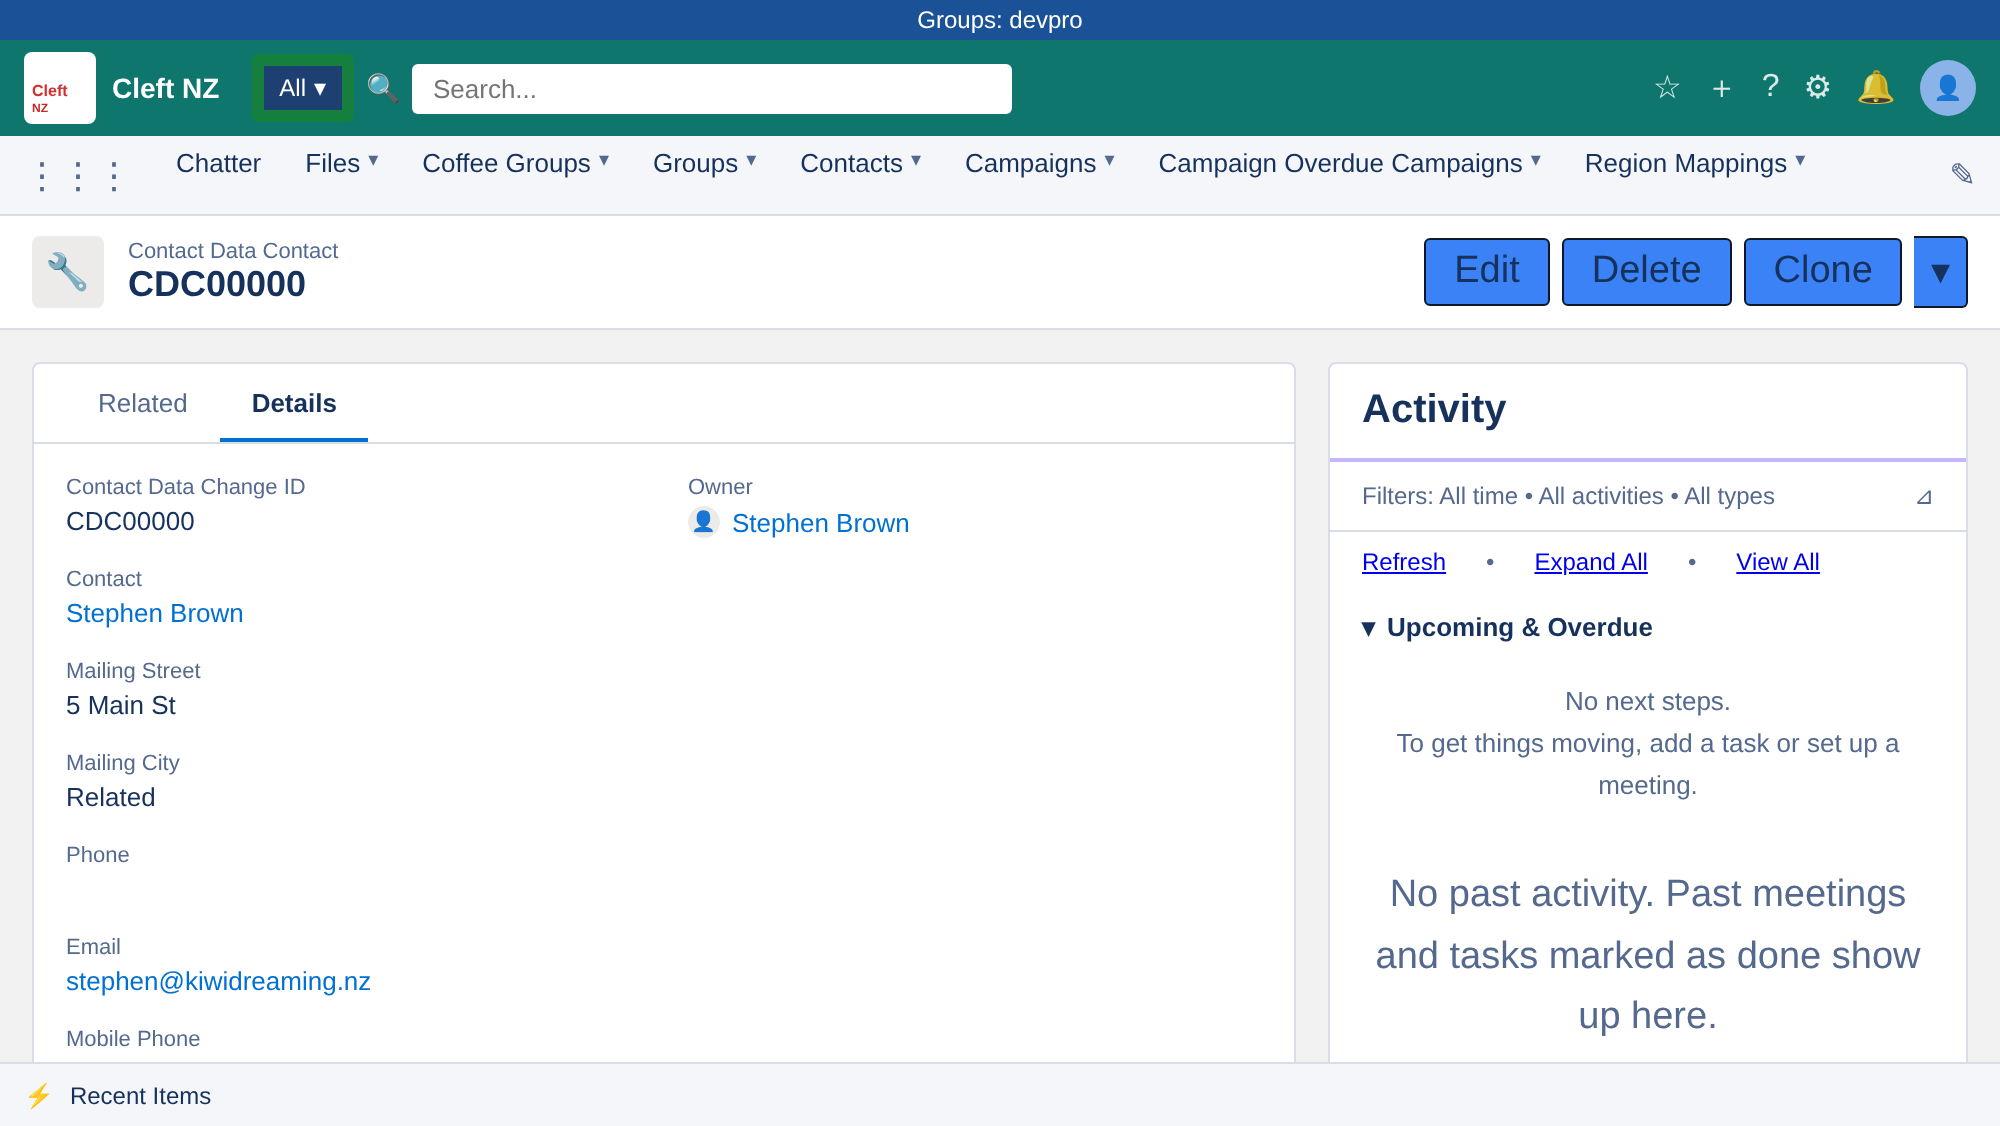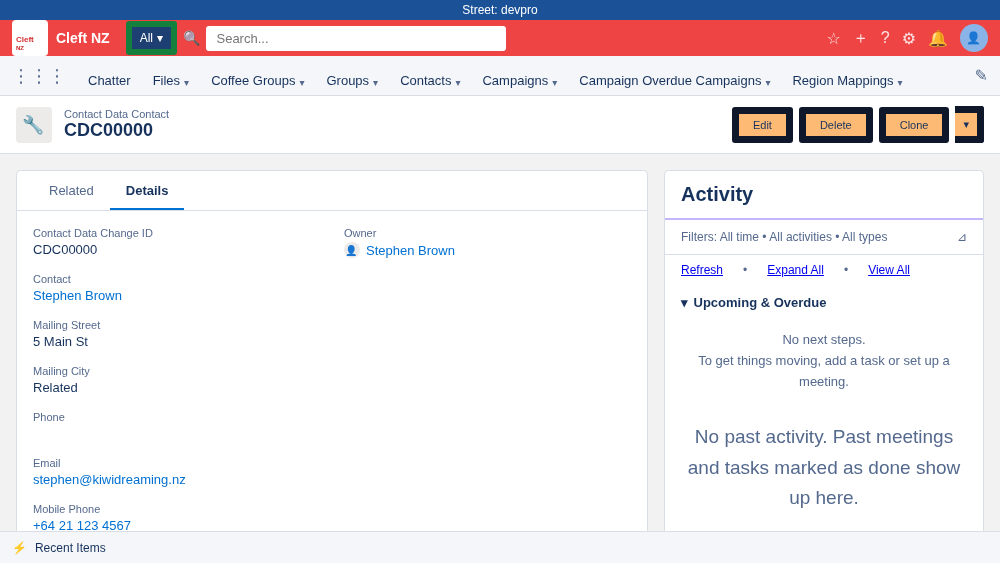--- a/index.html
+++ b/index.html
@@ -9,25 +9,25 @@
     .top-bar {
       background: #1b5297;
       color: #fff;
       font-size: 12px;
       text-align: center;
       padding: 3px 0;
     }
 
     
     .nav-bar {
-      background: #ef4444;
+      background: #0f766e;
       display: flex;
       align-items: center;
       padding: 0 12px;
-      height: 36px;
+      height: 48px;
     }
     .nav-bar .logo-area {
       display: flex;
       align-items: center;
       gap: 8px;
       margin-right: 16px;
     }
     .nav-bar .logo-icon {
       width: 36px;
       height: 36px;
@@ -111,21 +111,21 @@
       color: #54698d;
       font-size: 18px;
       cursor: pointer;
     }
     .app-nav-item {
       color: #16325c;
       font-size: 13px;
       padding: 0 10px;
       height: 28px;
       display: flex;
-      align-items: flex-end;
+      align-items: flex-start;
       cursor: pointer;
       border-bottom: 2px solid transparent;
       white-space: nowrap;
       gap: 4px;
     }
     .app-nav-item .chevron { font-size: 10px; color: #54698d; }
     .app-nav .edit-icon {
       margin-left: auto;
       color: #54698d;
       cursor: pointer;
@@ -157,24 +157,24 @@
       font-size: 18px;
       color: #706e6b;
     }
     .record-title-area { display: flex; flex-direction: column; }
     .record-type { font-size: 11px; color: #54698d; }
     .record-name { font-size: 18px; font-weight: 600; color: #16325c; }
     .record-actions { display: flex; align-items: center; gap: 6px; }
     .btn {
       padding: 5px 14px;
       border-radius: 3px;
-      font-size: 11px;
-      cursor: pointer;
-      border: 7px solid #0f172a;
-      background: #fdba74;
+      font-size: 19px;
+      cursor: pointer;
+      border: 1px solid #0f172a;
+      background: #3b82f6;
       color: #16325c;
     }
     .btn-dropdown {
       padding: 5px 8px;
       border-left: none;
       border-radius: 0 3px 3px 0;
     }
 
     
     .main-content {
@@ -322,21 +322,21 @@
       font-size: 12px;
       color: #16325c;
       gap: 8px;
     }
     .bottom-bar .lightning-icon { color: #f0b429; }
   </style>
 </head>
 <body>
 
 <div class="top-bar">
-  <span>Street: devpro</span>
+  <span>Groups: devpro</span>
 </div>
 
 <div class="nav-bar">
   <div class="logo-area">
     <div class="logo-icon">
 
       <svg width="32" height="32" viewBox="0 0 32 32">
         <rect width="32" height="32" fill="#fff"></rect>
         <text x="2" y="20" font-size="8" fill="#d32f2f" font-weight="bold">Cleft</text>
         <text x="2" y="28" font-size="6" fill="#c62828">NZ</text>

